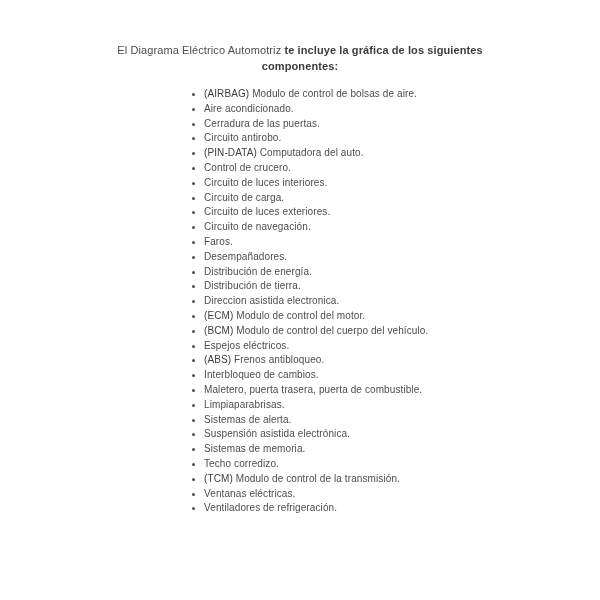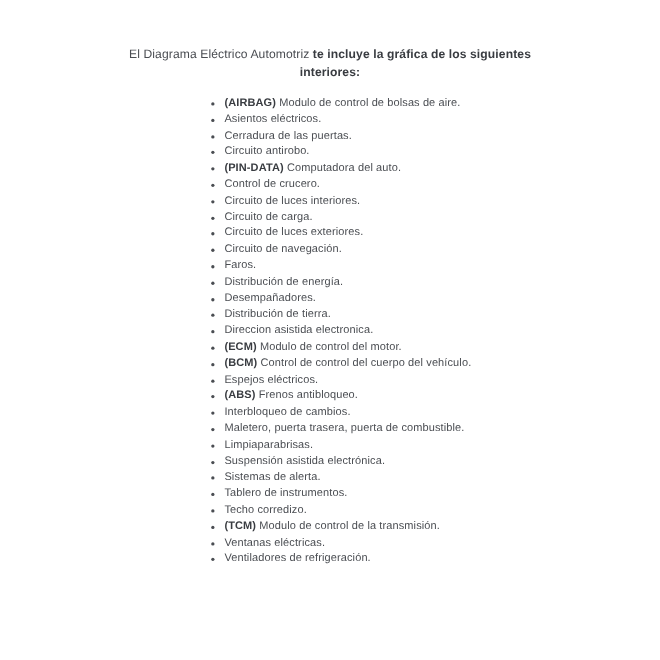--- a/index.html
+++ b/index.html
@@ -49,57 +49,57 @@
     content: "";
     position: absolute;
     left: -12px;
     top: 6px;
     width: 3px;
     height: 3px;
     border-radius: 50%;
     background: #4a4d52;
   }
   ul.components li .b {
-    font-weight: 700;
+    font-weight: 400;
     color: #393c41;
   }
 </style>
 </head>
 <body>
 
 <div class="page">
   <div class="title">
     <div><span class="normal">El Diagrama Eléctrico Automotriz </span><span class="bold">te incluye la gráfica de los siguientes</span></div>
-    <div class="bold">interiores:</div>
+    <div class="bold">componentes:</div>
   </div>
 
   <ul class="components">
       <li><span class="b">(AIRBAG)</span><span> Modulo de control de bolsas de aire.</span></li>
-      <li><span>Asientos eléctricos.</span></li>
+      <li><span>Aire acondicionado.</span></li>
       <li><span>Cerradura de las puertas.</span></li>
       <li><span>Circuito antirobo.</span></li>
       <li><span class="b">(PIN-DATA)</span><span> Computadora del auto.</span></li>
       <li><span>Control de crucero.</span></li>
       <li><span>Circuito de luces interiores.</span></li>
       <li><span>Circuito de carga.</span></li>
       <li><span>Circuito de luces exteriores.</span></li>
       <li><span>Circuito de navegación.</span></li>
       <li><span>Faros.</span></li>
+      <li><span>Desempañadores.</span></li>
       <li><span>Distribución de energía.</span></li>
-      <li><span>Desempañadores.</span></li>
       <li><span>Distribución de tierra.</span></li>
       <li><span>Direccion asistida electronica.</span></li>
       <li><span class="b">(ECM)</span><span> Modulo de control del motor.</span></li>
-      <li><span class="b">(BCM)</span><span> Control de control del cuerpo del vehículo.</span></li>
+      <li><span class="b">(BCM)</span><span> Modulo de control del cuerpo del vehículo.</span></li>
       <li><span>Espejos eléctricos.</span></li>
       <li><span class="b">(ABS)</span><span> Frenos antibloqueo.</span></li>
       <li><span>Interbloqueo de cambios.</span></li>
       <li><span>Maletero, puerta trasera, puerta de combustible.</span></li>
       <li><span>Limpiaparabrisas.</span></li>
+      <li><span>Sistemas de alerta.</span></li>
       <li><span>Suspensión asistida electrónica.</span></li>
-      <li><span>Sistemas de alerta.</span></li>
-      <li><span>Tablero de instrumentos.</span></li>
+      <li><span>Sistemas de memoria.</span></li>
       <li><span>Techo corredizo.</span></li>
       <li><span class="b">(TCM)</span><span> Modulo de control de la transmisión.</span></li>
       <li><span>Ventanas eléctricas.</span></li>
       <li><span>Ventiladores de refrigeración.</span></li>
     </ul>
 </div>
 
 </body></html>

